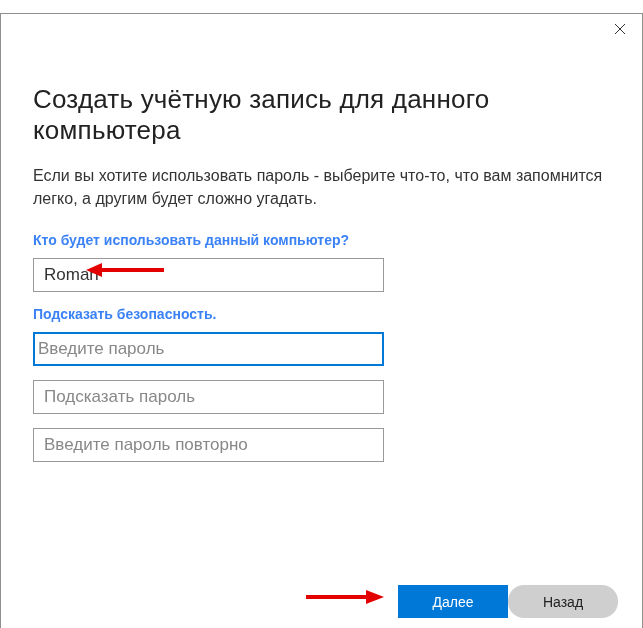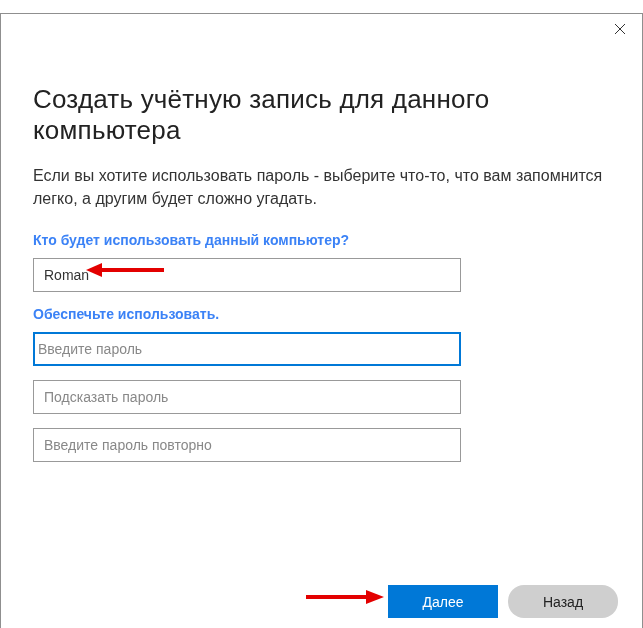--- a/index.html
+++ b/index.html
@@ -5,27 +5,27 @@
     * { box-sizing: border-box; margin: 0; padding: 0; }
     html, body { width: 643px; height: 628px; font-family: "Segoe UI", Tahoma, sans-serif; background: #fff; }
     .window { width: 643px; height: 628px; border: 1px solid #8f8f8f; background: #fff; position: relative; margin-top: 13px; }
     .titlebar { height: 30px; display: flex; justify-content: flex-end; align-items: center; }
     .close-btn { width: 45px; height: 30px; display: flex; justify-content: center; align-items: center; cursor: pointer; }
     .close-btn svg { width: 10px; height: 10px; }
     .content { padding: 28px 32px 0 32px; }
     h1 { font-size: 26px; font-weight: 400; color: #222; margin: 12px 0 18px 0; letter-spacing: 0.2px; }
     .desc { font-size: 16px; color: #333; line-height: 1.45; margin-bottom: 22px; }
     .section-label { font-size: 14px; font-weight: 600; color: #3b82f6; margin: 6px 0 10px 0; }
-    .field { width: 428px; height: 34px; border: 1px solid #999; background: #fff; padding: 0 10px; font-size: 14px; color: #555; display: flex; align-items: center; margin-bottom: 14px; outline: none; }
+    .field { width: 351px; height: 34px; border: 1px solid #999; background: #fff; padding: 0 10px; font-size: 17px; color: #555; display: flex; align-items: center; margin-bottom: 14px; outline: none; }
     input.field { font-family: inherit; }
     input.field::placeholder { color: #888; }
     .field.username { color: #333; }
     .field.focused { border: 2px solid #0078d7; padding: 0 3px; height: 34px; }
     .section2 { margin-top: 10px; }
-    .footer { position: absolute; bottom: 22px; right: 24px; display: flex; gap: 10px; }
+    .footer { position: absolute; bottom: 22px; right: 24px; display: flex; }
     .btn { width: 110px; height: 33px; border: none; font-size: 14px; cursor: pointer; font-family: inherit; }
     .btn.primary { background: #0078d7; color: #fff; }
     .btn.secondary { background: #cfcfcf; color: #222; border-radius: 16px; }
     
     .arrow { position: absolute; pointer-events: none; }
     .arrow svg { display: block; }
   </style>
 </head>
 <body>
 
@@ -41,21 +41,21 @@
   </div>
 
   <div class="content">
     <h1>Создать учётную запись для данного компьютера</h1>
     <p class="desc">Если вы хотите использовать пароль - выберите что-то, что вам запомнится легко, а другим будет сложно угадать.</p>
 
     <div class="section-label">Кто будет использовать данный компьютер?</div>
     <input type="text" class="field username" value="Roman" style="">
 
     <div class="section2">
-      <div class="section-label">Обеспечьте использовать.</div>
+      <div class="section-label">Подсказать безопасность.</div>
       <input type="password" class="field focused" placeholder="Введите пароль" style="">
       <input type="text" class="field" placeholder="Подсказать пароль" style="">
       <input type="password" class="field" placeholder="Введите пароль повторно" style="">
     </div>
   </div>
 
   <div class="footer">
     <button class="btn primary">Далее</button>
     <button class="btn secondary">Назад</button>
   </div>

